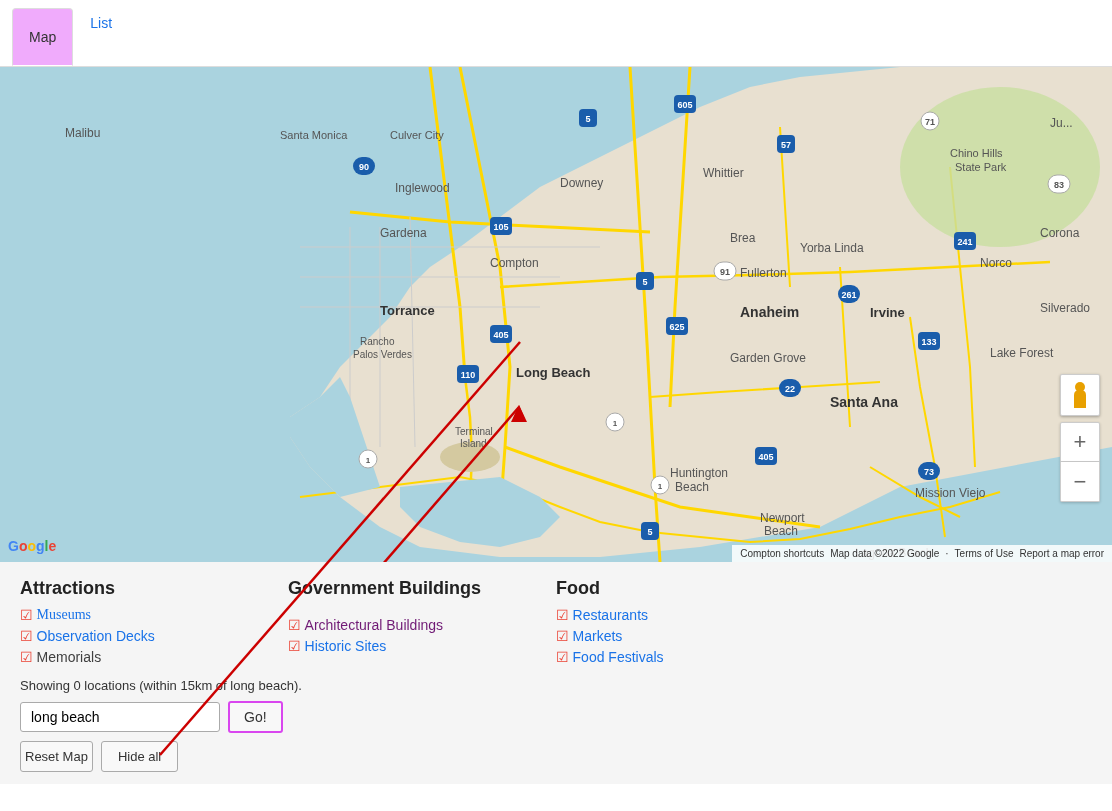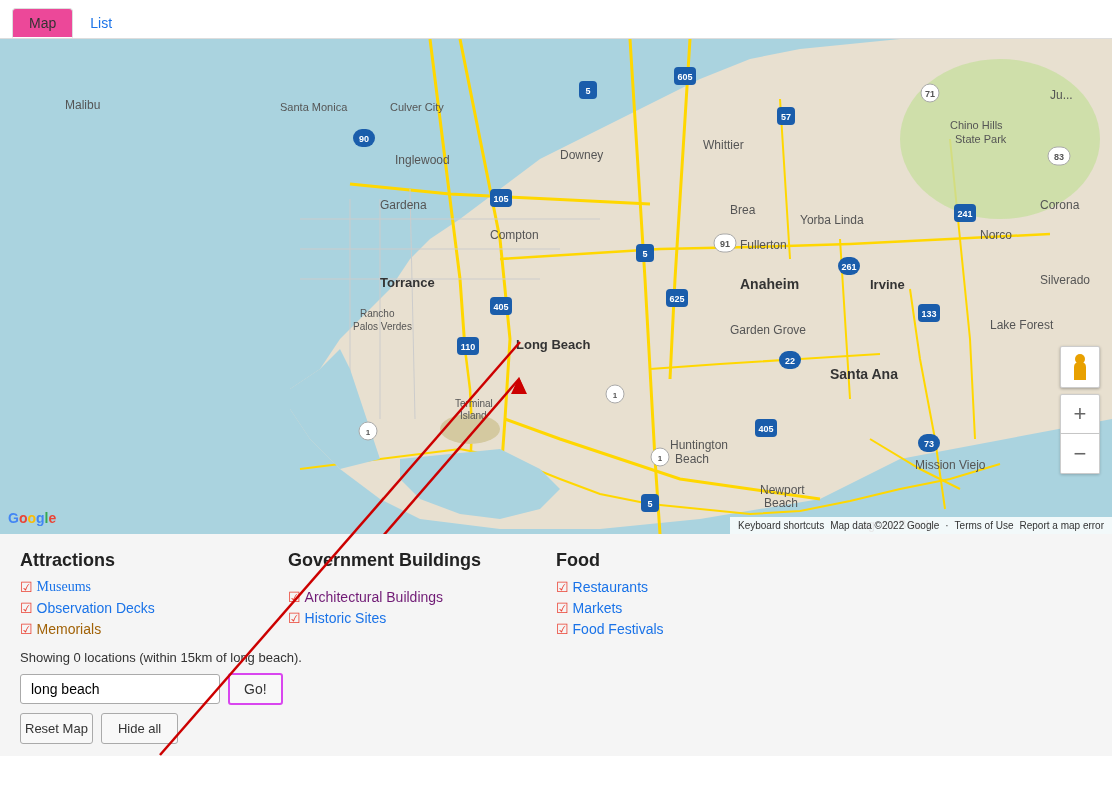--- a/index.html
+++ b/index.html
@@ -53,21 +53,21 @@
       position: absolute;
       top: 0; left: 0;
       width: 100%; height: 100%;
       pointer-events: none;
     }
   </style>
 </head>
 <body>
 
 <div style="display:flex; gap:0; padding:8px 12px 0; border-bottom:1px solid #ddd; background:#fff;">
-  <div class="tab active" style="padding:6px 16px; font-size:14px; cursor:pointer; border:1px solid #ddd; border-bottom:1px solid #fff; border-radius:4px 4px 0 0; color:#333; background:#ec4899;">Map</div>
+  <div class="tab active" style="padding:20px 16px; font-size:14px; cursor:pointer; border:1px solid #ddd; border-bottom:1px solid #fff; border-radius:4px 4px 0 0; color:#333; background:#f0abfc;">Map</div>
   <div class="tab" style="padding:6px 16px; font-size:14px; cursor:pointer; border:1px solid transparent; border-radius:4px 4px 0 0; color:#1a73e8; background:#fff;">List</div>
 </div>
 
 <div class="map-container" style="position:relative; width:1112px; height:495px; overflow:hidden; background:#aad3df;">
 
   
   <svg class="map-svg" viewBox="0 0 1112 495" xmlns="http://www.w3.org/2000/svg">
 
     <rect width="1112" height="495" fill="#aad3df"></rect>
 
@@ -229,21 +229,21 @@
     <polygon points="519,338 511,355 527,355" fill="#cc0000"></polygon>
   </svg>
 
   
   <div class="google-logo" style="position:absolute; bottom:8px; left:8px; font-size:14px; font-weight:bold;">
     <span>G</span><span>o</span><span style="color:#fbbc05">o</span><span>g</span><span>l</span><span>e</span>
   </div>
 
   
   <div style="position:absolute; bottom:0; right:0; font-size:10px; color:#333; background:rgba(255,255,255,0.85); padding:3px 8px; display:flex; gap:6px; align-items:center;">
-    <a href="#" style="color:#333; text-decoration:none;">Keyboard shortcuts</a>
+    <a href="#" style="color:#333; text-decoration:none;">Compton shortcuts</a>
     <span>Map data ©2022 Google</span>
     <span>·</span>
     <a href="#" style="color:#333; text-decoration:none;">Terms of Use</a>
     <a href="#" style="color:#333; text-decoration:none;">Report a map error</a>
   </div>
 
   
   <div style="position:absolute; right:12px; bottom:60px; display:flex; flex-direction:column; gap:0;">
 
     <div style="width:40px; height:42px; background:#fff; border:1px solid #ccc; border-radius:2px; display:flex; align-items:center; justify-content:center; cursor:pointer; box-shadow:0 1px 3px rgba(0,0,0,0.3); margin-bottom:6px;">
@@ -267,21 +267,21 @@
       <div style="display:flex; align-items:center; gap:4px; margin-bottom:5px;">
         <span style="color:#ea4335; font-size:14px;">☑</span>
         <a href="#" style="color:#1a73e8; text-decoration:none; font-size:14px;font-family:Liberation Serif, serif;">Museums</a>
       </div>
       <div style="display:flex; align-items:center; gap:4px; margin-bottom:5px;">
         <span style="color:#ea4335; font-size:14px;">☑</span>
         <a href="#" style="color:#1a73e8; text-decoration:none; font-size:14px;">Observation Decks</a>
       </div>
       <div style="display:flex; align-items:center; gap:4px; margin-bottom:5px;">
         <span style="color:#ea4335; font-size:14px;">☑</span>
-        <a href="#" style="color:#a16207; text-decoration:none; font-size:14px;">Memorials</a>
+        <a href="#" style="color:#404040; text-decoration:none; font-size:14px;">Memorials</a>
       </div>
     </div>
 
     <div style="flex:1; min-width:220px;">
       <div style="font-size:18px; font-weight:bold; color:#222; margin-bottom:17px; line-height:1.2;">Government Buildings</div>
       <div style="display:flex; align-items:center; gap:4px; margin-bottom:5px; margin-top:4px;">
         <span style="color:#ea4335; font-size:14px;">☑</span>
         <a href="#" style="color:#701a75; text-decoration:none; font-size:14px;">Architectural Buildings</a>
       </div>
       <div style="display:flex; align-items:center; gap:4px; margin-bottom:5px;">

